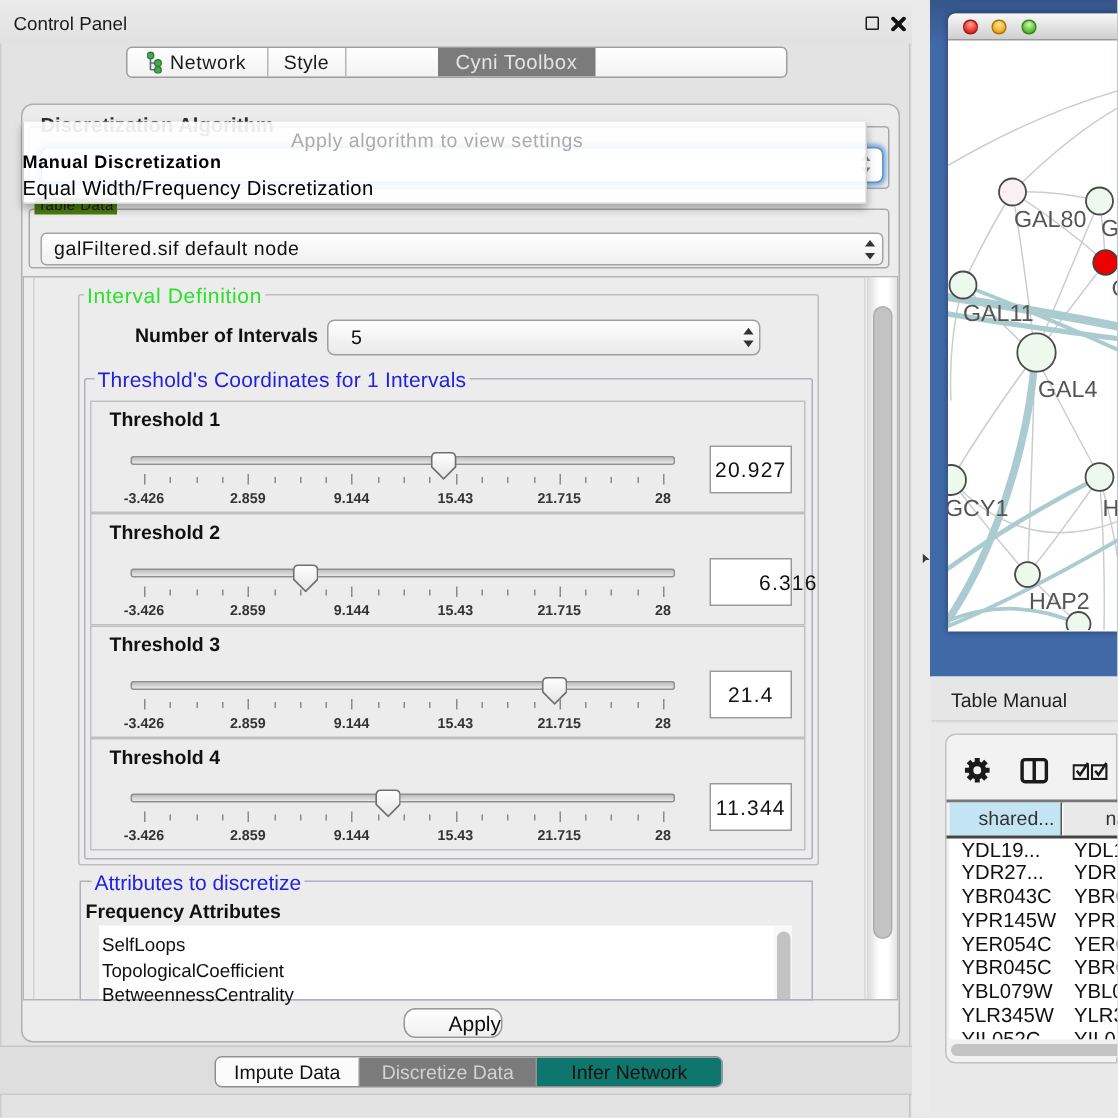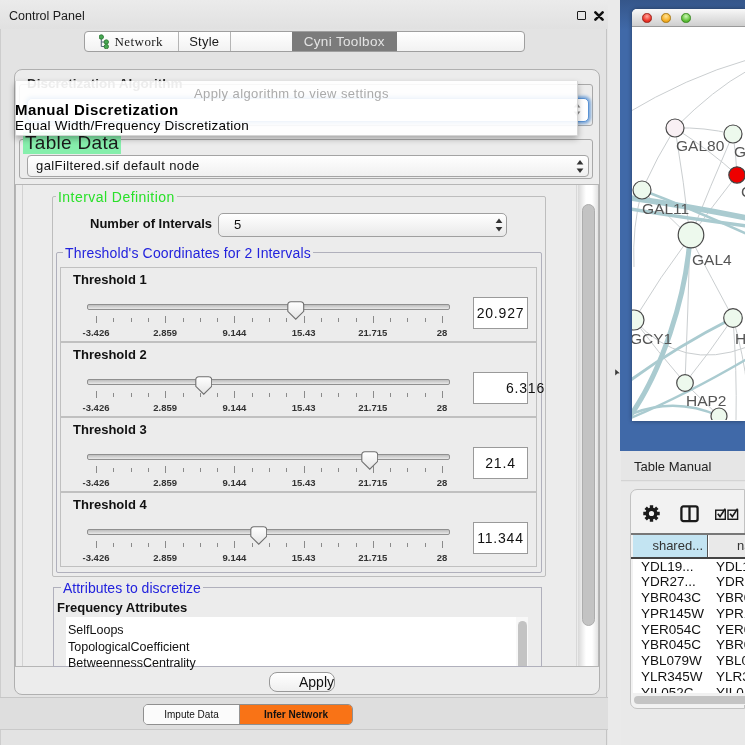--- a/index.html
+++ b/index.html
@@ -13,38 +13,38 @@
 <div class="abs" style="left:0;top:0;width:607px;height:745px;background:#e3e3e3;border-right:1px solid #c4c4c4;border-left:1.5px solid #cdcdcd;"></div>
 
 <div class="abs" style="left:0;top:0;width:608px;height:29px;background:linear-gradient(#ebebeb,#e1e1e1);"></div>
 <div class="abs" style="left:9px;top:9px;font-size:12.5px;color:#1b1b1b;">Control Panel</div>
 <div class="abs" style="left:577px;top:11px;width:9px;height:9px;border:1.5px solid #1b1b1b;border-radius:1px;"></div>
 <svg class="abs" style="left:594px;top:11px;" width="10" height="10" viewBox="0 0 10 10">
     <path d="M1.4 1.4 L8.6 8.6 M8.6 1.4 L1.4 8.6" stroke="#111" stroke-width="2.6" stroke-linecap="round"></path>
   </svg>
 
 <div class="abs" style="left:84px;top:31px;width:441px;height:21px;background:linear-gradient(#ffffff,#f2f2f2);border:1px solid #9f9f9f;border-radius:4px;overflow:hidden;display:flex;font-size:13px;letter-spacing:0.25px;color:#1a1a1a;">
-  <div style="width:93.5px;display:flex;align-items:center;justify-content:center;border-right:1px solid #b5b5b5;font-family:Liberation Serif, serif;">
+  <div style="width:93.5px;display:flex;align-items:center;justify-content:center;border-right:1px solid #b5b5b5;">
     <svg width="10" height="15" viewBox="0 0 10 15" style="margin-right:5px;">
         <path d="M2.3 3 L2.3 12.5 M2.3 8 L7.2 8 M2.3 12.5 L7.2 12.5" stroke="#5a6b80" stroke-width="1.1" fill="none"></path>
         <circle cx="2.3" cy="3" r="2.2" fill="#48a854" stroke="#2c7a36" stroke-width="0.9"></circle>
         <circle cx="7.3" cy="8" r="2.2" fill="#48a854" stroke="#2c7a36" stroke-width="0.9"></circle>
         <circle cx="7.3" cy="12.6" r="2.2" fill="#48a854" stroke="#2c7a36" stroke-width="0.9"></circle>
       </svg>
     <span style="letter-spacing:0.45px;">Network</span>
     </div>
   <div style="width:52.5px;display:flex;align-items:center;justify-content:center;border-right:1px solid #b5b5b5;">Style</div>
   <div style="width:60.5px;display:flex;align-items:center;justify-content:center;margin-top:36px;">Select</div>
   <div style="width:105.5px;display:flex;align-items:center;justify-content:center;background:#7b7b7b;color:#e4e4e4;font-size:13.5px;letter-spacing:0.35px;">Cyni Toolbox</div>
 </div>
 
 <div class="abs" style="left:14px;top:69px;width:586px;height:626px;background:#ececec;border:1px solid #b0b0b0;border-radius:8px;"></div>
 
 <div class="abs" style="left:19px;top:139px;width:574px;height:40px;border:1px solid #a8a8a8;border-radius:3px;"></div>
-<div class="abs" style="left:23px;top:132px;background:#86efac;padding:0 2px;font-size:19px;letter-spacing:0.3px;color:#1a1a1a;">Table Data</div>
+<div class="abs" style="left:23px;top:132px;background:#4d7c0f;padding:0 2px;font-size:10px;letter-spacing:0.3px;color:#1a1a1a;">Table Data</div>
 <div class="abs" style="left:27px;top:155px;width:562px;height:22px;background:linear-gradient(#ffffff,#f0f0f0);border:1px solid #a4a4a4;border-radius:4px;"></div>
 <div class="abs" style="left:36px;top:158px;font-size:13px;letter-spacing:0.4px;color:#111;">galFiltered.sif default node</div>
 <svg class="abs" style="left:575px;top:159px;" width="10" height="15" viewBox="0 0 10 15">
     <path d="M5 1 L8.4 5.4 L1.6 5.4 Z" fill="#333"></path>
     <path d="M5 14 L8.4 9.6 L1.6 9.6 Z" fill="#333"></path>
   </svg>
 
 <div class="abs" style="left:15px;top:184px;width:584px;height:483px;background:#ececec;border:1px solid #b6b6b6;"></div>
 
 <div class="abs" style="left:578px;top:185px;width:20px;height:481px;background:linear-gradient(90deg,#d8d8d8,#ffffff 40%,#ffffff 70%,#e2e2e2);"></div>
@@ -58,21 +58,21 @@
 
 <div class="abs" style="left:90px;top:216px;font-size:13px;font-weight:bold;color:#111;">Number of Intervals</div>
 <div class="abs" style="left:218px;top:213px;width:289px;height:24px;background:linear-gradient(#ffffff,#e9e9e9);border:1px solid #9f9f9f;border-radius:5px;"></div>
 <div class="abs" style="left:234px;top:217px;font-size:13px;color:#111;">5</div>
 <svg class="abs" style="left:494px;top:217px;" width="10" height="16" viewBox="0 0 10 16">
     <path d="M5 1.5 L8.4 6 L1.6 6 Z" fill="#333"></path>
     <path d="M5 14.5 L8.4 10 L1.6 10 Z" fill="#333"></path>
   </svg>
 
 <div class="abs" style="left:56px;top:252px;width:486px;height:321px;border:1px solid #b0b0bc;border-radius:2px;"></div>
-<div class="abs" style="left:63px;top:245px;background:#ececec;padding:0 2px;font-size:14px;letter-spacing:0.15px;color:#2222dd;">Threshold's Coordinates for 2 Intervals</div>
+<div class="abs" style="left:63px;top:245px;background:#ececec;padding:0 2px;font-size:14px;letter-spacing:0.15px;color:#2222dd;">Threshold's Coordinates for 1 Intervals</div>
 
 <div id="thresholds">
   <div class="abs" style="left:60px;top:267px;width:477px;height:75px;background:#ececec;border:1px solid #c0c0c0;"></div>
   <div class="abs" style="left:73px;top:272px;font-size:13px;font-weight:bold;color:#111;">Threshold 1</div>
   <div class="abs" style="left:87px;top:304px;width:363px;height:6px;background:linear-gradient(#bdbdbd,#e8e8e8);border:1px solid #8f8f8f;border-radius:2px;"></div>
   <div class="abs" style="left:287.0px;top:301px;width:17.5px;height:19px;">
     <svg width="17.5" height="19" viewBox="0 0 17.5 19">
         <defs>
           <linearGradient id="thg267" x1="0" y1="0" x2="0" y2="1">
             <stop offset="0" stop-color="#ffffff"></stop>
@@ -250,23 +250,24 @@
 <div class="abs" style="left:61px;top:580px;background:#ececec;padding:0 2px;font-size:14px;color:#2222dd;">Attributes to discretize</div>
 <div class="abs" style="left:57px;top:600px;font-size:13px;font-weight:bold;color:#111;">Frequency Attributes</div>
 <div class="abs" style="left:66px;top:617px;width:450px;height:49px;background:#ffffff;"></div>
 <div class="abs" style="left:68px;top:622px;font-size:12.5px;color:#111;line-height:16.5px;">SelfLoops<br>TopologicalCoefficient<br>BetweennessCentrality</div>
 <div class="abs" style="left:516px;top:617px;width:12px;height:49px;background:#f8f8f8;"></div>
 <div class="abs" style="left:518px;top:621px;width:9px;height:45px;background:#c3c3c3;border-radius:5px 5px 0 0;"></div>
 
 <div class="abs" style="left:268.5px;top:671.5px;width:66.5px;height:20.5px;background:linear-gradient(#ffffff,#efefef);border:1px solid #999;border-radius:8px;text-align:right;font-size:14px;color:#111;line-height:19px;">Apply</div>
 
 <div class="abs" style="left:0;top:697px;width:608px;height:33px;background:#dedede;border-top:1px solid #c6c6c6;border-bottom:1px solid #c9c9c9;"></div>
-<div class="abs" style="left:143px;top:704px;height:21px;display:flex;border:1px solid #8f8f8f;border-radius:5px;overflow:hidden;font-size:10px;">
+<div class="abs" style="left:143px;top:704px;height:21px;display:flex;border:1px solid #8f8f8f;border-radius:5px;overflow:hidden;font-size:13px;">
   <div style="width:96px;background:#fbfbfb;display:flex;align-items:center;justify-content:center;color:#111;border-right:1px solid #949494;">Impute Data</div>
-  <div style="width:112px;background:#f97316;display:flex;align-items:center;justify-content:center;color:#111;font-weight:bold;">Infer Network</div>
+  <div style="width:118px;background:#7b7b7b;display:flex;align-items:center;justify-content:center;color:#d2d2d2;border-right:1px solid #949494;">Discretize Data</div>
+  <div style="width:123px;background:#0f766e;display:flex;align-items:center;justify-content:center;color:#111;">Infer Network</div>
 </div>
 
 <div class="abs" style="left:608px;top:0;width:13px;height:745px;background:#eaeaea;"></div>
 <svg class="abs" style="left:614px;top:368px;" width="7" height="9" viewBox="0 0 7 9">
     <path d="M1.2 7.5 L1.2 1.2 L5.8 5.2 L3.4 5.4 Z" fill="#3a3a3a"></path>
   </svg>
 <div class="abs" style="left:620px;top:0;width:125px;height:451px;background:linear-gradient(#35568a,#4069a8 30px,#4069a8);"></div>
 
 <div class="abs" style="left:632px;top:9px;width:113px;height:412px;background:#fff;border-radius:5px 0 0 0;box-shadow:0 0 4px rgba(0,0,0,0.4);overflow:hidden;">
   <div style="height:18px;background:linear-gradient(#f8f8f8,#cfcfcf);border-bottom:1px solid #9a9a9a;position:relative;">
@@ -362,14 +363,14 @@
 
 <div class="abs" style="left:19px;top:84px;width:574px;height:42px;border:1px solid #a8a8a8;border-radius:3px;"></div>
 <div class="abs" style="left:27px;top:98px;width:562px;height:24px;background:#fff;border:1.5px solid #5a93d4;border-radius:5px;box-shadow:0 0 3px 1.5px rgba(90,147,212,0.75);"></div>
 <svg class="abs" style="left:572px;top:102px;" width="10" height="15" viewBox="0 0 10 15">
     <path d="M5 1 L8.4 5.4 L1.6 5.4 Z" fill="#888"></path>
     <path d="M5 14 L8.4 9.6 L1.6 9.6 Z" fill="#888"></path>
   </svg>
 <div class="abs" style="left:27px;top:75.5px;font-size:13.5px;font-weight:bold;color:#2e2e2e;">Discretization Algorithm</div>
 <div class="abs" style="left:15px;top:80.5px;width:563px;height:55.5px;background:rgba(255,255,255,0.91);box-shadow:0 3px 6px rgba(0,0,0,0.3);border:1px solid rgba(165,165,165,0.45);border-top:none;border-radius:0 0 2px 2px;"></div>
 <div class="abs" style="left:194px;top:86px;font-size:13px;letter-spacing:0.4px;color:#ababab;">Apply algorithm to view settings</div>
-<div class="abs" style="left:15px;top:101px;font-size:15px;font-weight:bold;letter-spacing:0.45px;color:#000;">Manual Discretization</div>
+<div class="abs" style="left:15px;top:101px;font-size:12px;font-weight:bold;letter-spacing:0.45px;color:#000;">Manual Discretization</div>
 <div class="abs" style="left:15px;top:118px;font-size:13.5px;letter-spacing:0.25px;color:#000;">Equal Width/Frequency Discretization</div>
 
 </body></html>

